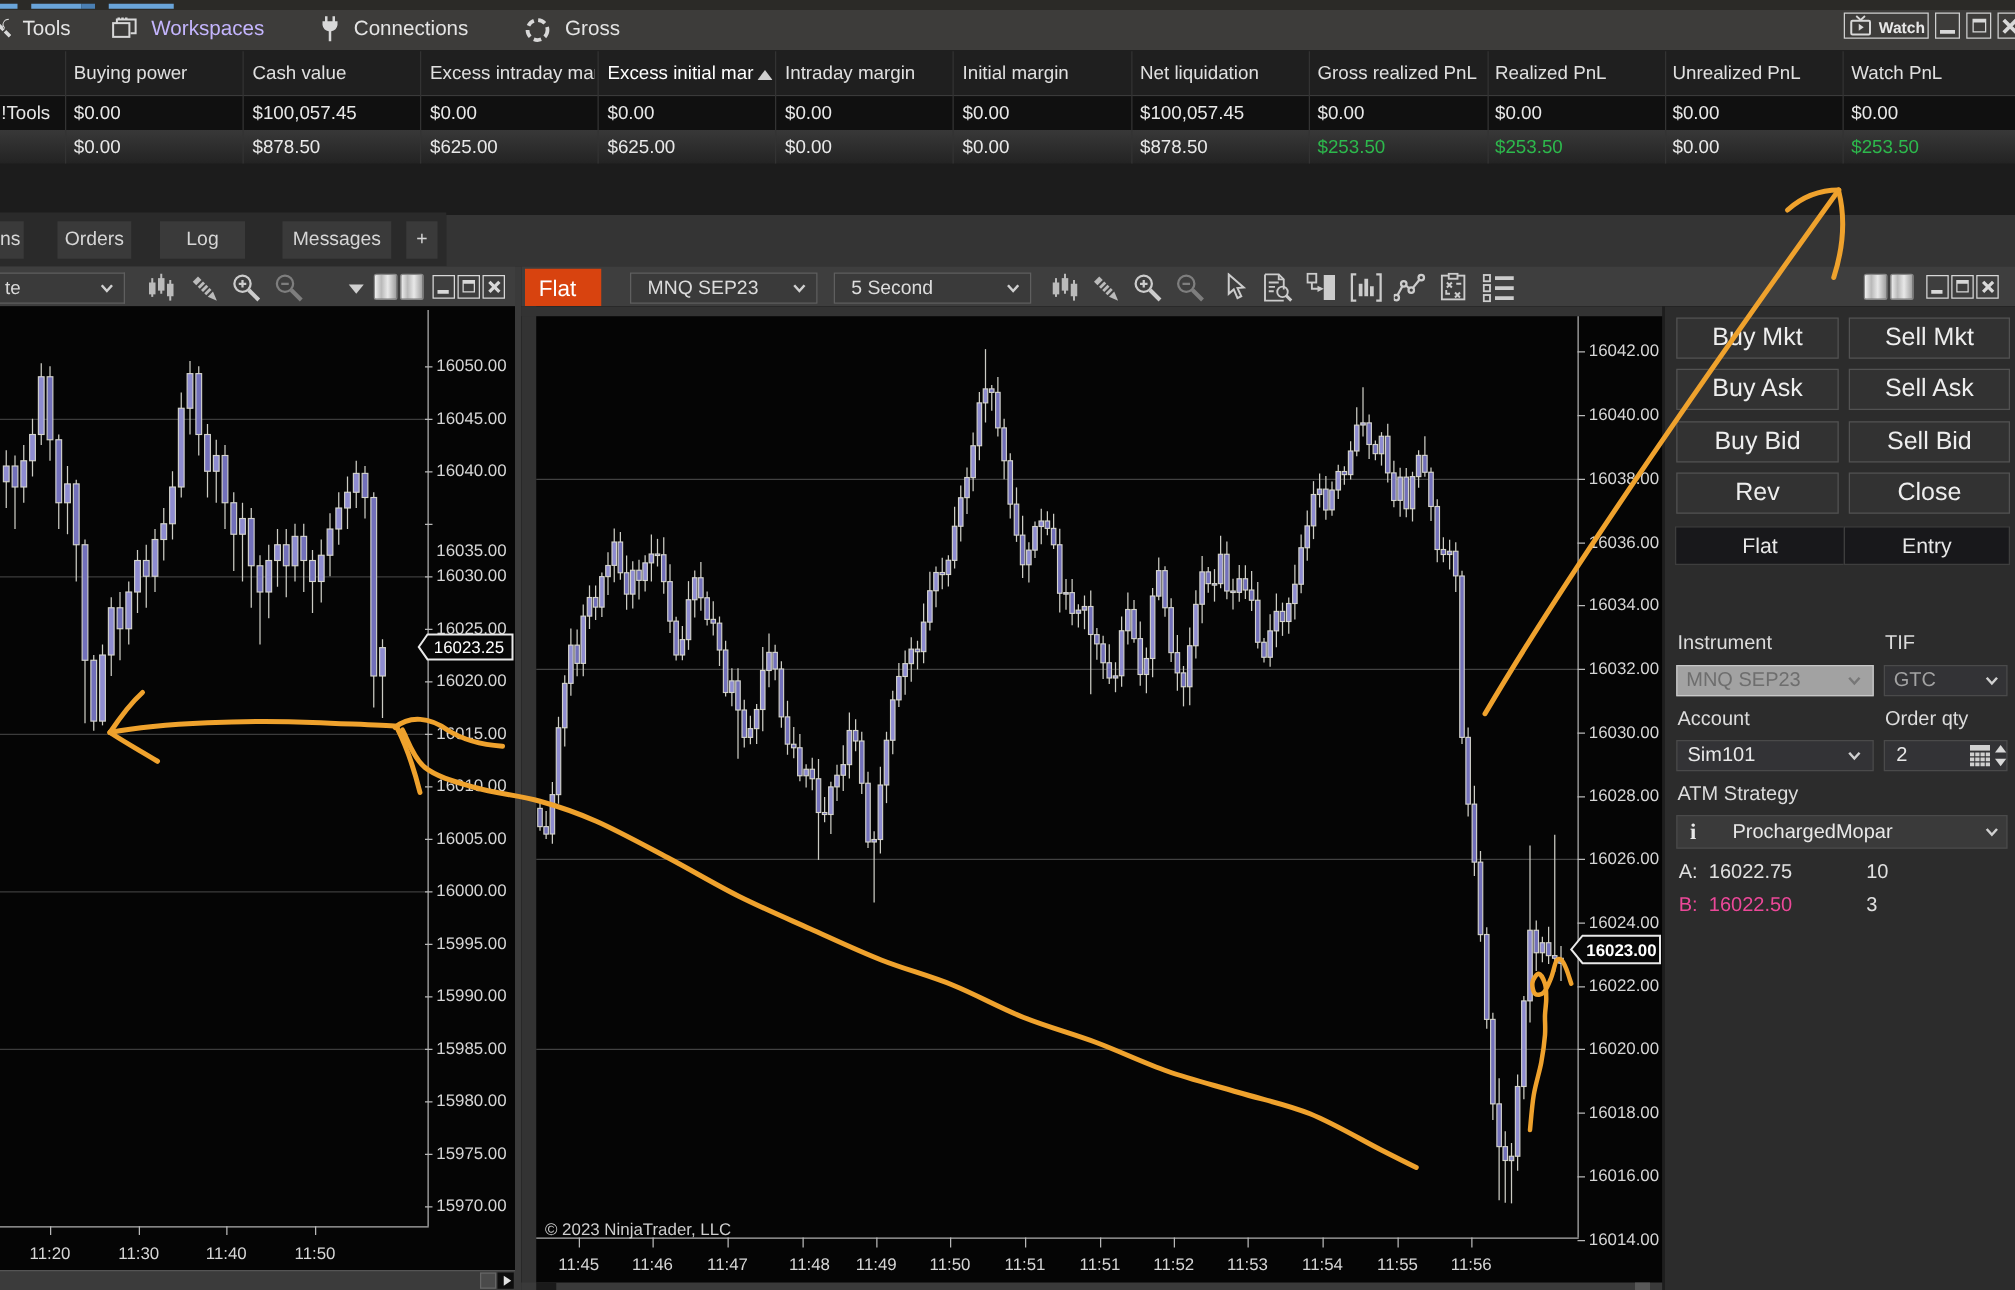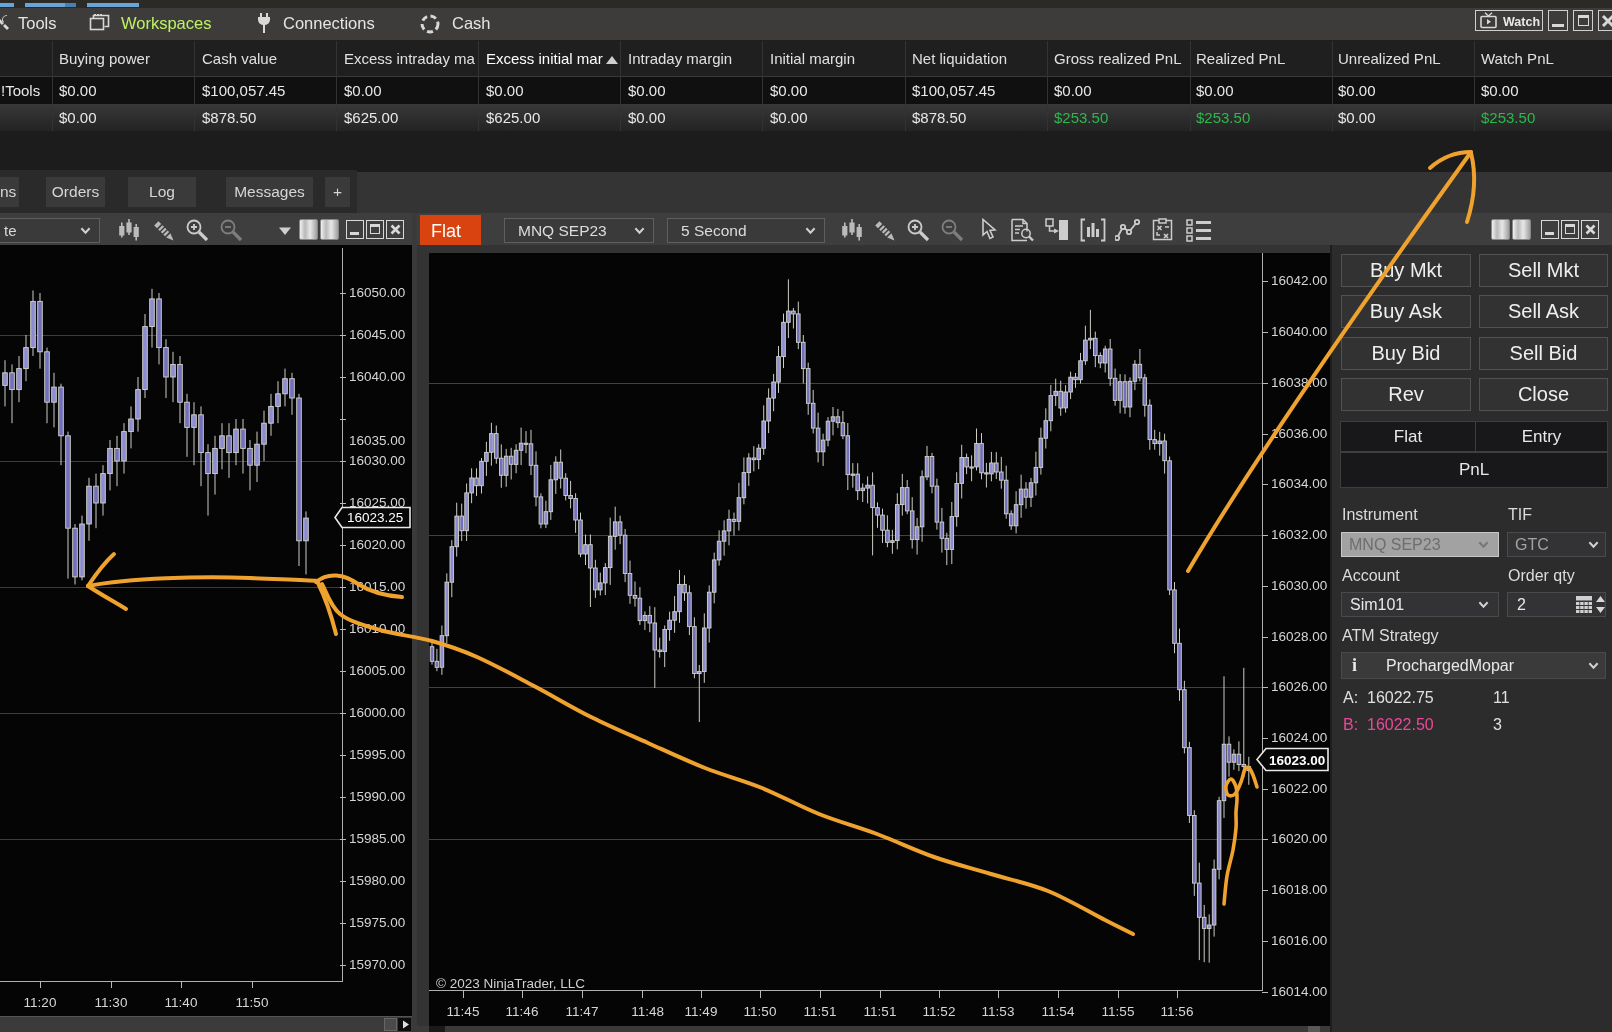--- a/index.html
+++ b/index.html
@@ -21,29 +21,29 @@
 
 <svg class="icon" style="left:-5px;top:14px" width="18" height="18" viewBox="0 0 18 18" fill="#d8d8d8">
       <path d="M2,2 L9,9 L7,11 L0,4 Z M10,10 l4,4 -2,2 -4,-4 Z M12,1 a5,5 0 0 0 -4,8 l1,-1 a3.5,3.5 0 0 1 3,-6 z"></path>
     </svg>
 <div class="lbl" style="left:18px;top:14px;font-size:16.5px;color:#e4e4e4">Tools</div>
 <svg class="icon" style="left:89px;top:13px" width="22" height="20" viewBox="0 0 22 20" fill="none" stroke="#d8d8d8" stroke-width="1.6">
       <rect x="1.5" y="5.5" width="13" height="11"></rect>
       <path d="M4.5,5.5 v-3 h15 v11 h-4"></path>
       <path d="M6,1 v2 M9,1 v2 M12,1 v2" stroke-width="2"></path>
     </svg>
-<div class="lbl" style="left:121px;top:14px;font-size:16.5px;color:#bef264">Workspaces</div>
+<div class="lbl" style="left:121px;top:14px;font-size:16.5px;color:#c4b5fd">Workspaces</div>
 <svg class="icon" style="left:256px;top:12px" width="16" height="22" viewBox="0 0 16 22" fill="#d8d8d8">
       <path d="M4,1 h2 v4 h4 v-4 h2 v4 h2 v3 a6,6 0 0 1 -5,5 v8 h-2 v-8 a6,6 0 0 1 -5,-5 v-3 h2 z"></path>
     </svg>
 <div class="lbl" style="left:283px;top:14px;font-size:16.5px;color:#e4e4e4">Connections</div>
 <svg class="icon" style="left:419px;top:13px" width="22" height="22" viewBox="0 0 22 22" fill="none" stroke="#d8d8d8" stroke-width="3">
       <circle cx="11" cy="11" r="8" stroke-dasharray="6 3.5"></circle>
     </svg>
-<div class="lbl" style="left:452px;top:14px;font-size:16.5px;color:#e4e4e4">Cash</div>
+<div class="lbl" style="left:452px;top:14px;font-size:16.5px;color:#e4e4e4">Gross</div>
 <div class="abs" style="left:1475px;top:10px;width:68px;height:21px;border:1.6px solid #cfcfcf;background:#3d3c3a"></div>
 <svg class="icon" style="left:1479px;top:12px" width="20" height="17" viewBox="0 0 20 17" fill="none" stroke="#d8d8d8" stroke-width="1.6">
       <rect x="2" y="4.5" width="15" height="11" rx="1"></rect>
       <path d="M9.5,4 L6,0.8 M9.5,4 L13,0.8" stroke-width="1.4"></path>
       <path d="M8,7 l4,2.8 -4,2.8 z" fill="#d8d8d8" stroke="none"></path>
     </svg>
 <div class="lbl" style="left:1503px;top:15px;font-size:12.5px;font-weight:bold;color:#e8e8e8">Watch</div>
 <div class="abs" style="left:1548px;top:10px;width:20px;height:21px;border:1.6px solid #cfcfcf"></div>
 <div class="abs" style="left:1552px;top:24px;width:12px;height:2.5px;background:#d8d8d8"></div>
 <div class="abs" style="left:1573px;top:10px;width:20px;height:21px;border:1.6px solid #cfcfcf"></div>
@@ -823,21 +823,20 @@
     <div class="abs" style="left:1341px;top:254px;width:130px;height:33px;background:#323232;border:1px solid #525252;color:#eee;font-size:20px;text-align:center;line-height:31px">Buy Mkt</div>
     <div class="abs" style="left:1479px;top:254px;width:129px;height:33px;background:#323232;border:1px solid #525252;color:#eee;font-size:20px;text-align:center;line-height:31px">Sell Mkt</div>
     <div class="abs" style="left:1341px;top:295px;width:130px;height:33px;background:#323232;border:1px solid #525252;color:#eee;font-size:20px;text-align:center;line-height:31px">Buy Ask</div>
     <div class="abs" style="left:1479px;top:295px;width:129px;height:33px;background:#323232;border:1px solid #525252;color:#eee;font-size:20px;text-align:center;line-height:31px">Sell Ask</div>
     <div class="abs" style="left:1341px;top:337px;width:130px;height:33px;background:#323232;border:1px solid #525252;color:#eee;font-size:20px;text-align:center;line-height:31px">Buy Bid</div>
     <div class="abs" style="left:1479px;top:337px;width:129px;height:33px;background:#323232;border:1px solid #525252;color:#eee;font-size:20px;text-align:center;line-height:31px">Sell Bid</div>
     <div class="abs" style="left:1341px;top:378px;width:130px;height:33px;background:#323232;border:1px solid #525252;color:#eee;font-size:20px;text-align:center;line-height:31px">Rev</div>
     <div class="abs" style="left:1479px;top:378px;width:129px;height:33px;background:#323232;border:1px solid #525252;color:#eee;font-size:20px;text-align:center;line-height:31px">Close</div>
     <div class="abs" style="left:1340px;top:421px;width:136px;height:31px;background:#18181b;border:1px solid #3e3e3e;color:#e8e8e8;font-size:17px;text-align:center;line-height:29px">Flat</div>
     <div class="abs" style="left:1475px;top:421px;width:133px;height:31px;background:#18181b;border:1px solid #3e3e3e;color:#e8e8e8;font-size:17px;text-align:center;line-height:29px">Entry</div>
-    <div class="abs" style="left:1340px;top:452px;width:268px;height:36px;background:#18181b;border:1px solid #3e3e3e;color:#e8e8e8;font-size:17px;text-align:center;line-height:34px">PnL</div>
     <div class="lbl" style="left:1342px;top:506px;font-size:16px;color:#dcdcdc">Instrument</div>
     <div class="lbl" style="left:1508px;top:506px;font-size:16px;color:#dcdcdc">TIF</div>
     <div class="abs" style="left:1341px;top:532px;width:158px;height:25px;background:#a2a2a2;border:1px solid #c8c8c8"></div>
     <div class="lbl" style="left:1349px;top:536px;font-size:16px;color:#6e6e6e">MNQ SEP23</div>
     <svg class="icon" style="left:1478px;top:539px" width="11" height="11" viewBox="0 0 12 12" fill="none" stroke="#777" stroke-width="2.2">
       <path d="M1.5,3.5 L6,8.5 L10.5,3.5"></path>
     </svg>
     <div class="abs" style="left:1507px;top:532px;width:99px;height:25px;background:#333336;border:1px solid #4a4a4a"></div>
     <div class="lbl" style="left:1515px;top:536px;font-size:16px;color:#a3a3a3">GTC</div>
     <svg class="icon" style="left:1588px;top:539px" width="11" height="11" viewBox="0 0 12 12" fill="none" stroke="#d0d0d0" stroke-width="2.2">
@@ -874,21 +873,21 @@
       <path d="M5.5,18 L10,12 L1,12 Z"></path>
     </svg>
     <div class="lbl" style="left:1342px;top:627px;font-size:16px;color:#dcdcdc">ATM Strategy</div>
     <div class="abs" style="left:1341px;top:652px;width:265px;height:27px;background:#3a3a3a;border:1px solid #4a4a4a"></div>
     <div class="lbl" style="left:1352px;top:655px;font-size:18px;font-weight:bold;color:#e8e8e8;font-family:'Liberation Serif',serif">i</div>
     <div class="lbl" style="left:1386px;top:657px;font-size:16px;color:#e8e8e8">ProchargedMopar</div>
     <svg class="icon" style="left:1588px;top:660px" width="11" height="11" viewBox="0 0 12 12" fill="none" stroke="#d0d0d0" stroke-width="2.2">
       <path d="M1.5,3.5 L6,8.5 L10.5,3.5"></path>
     </svg>
     <div class="lbl" style="left:1343px;top:689px;font-size:16px;color:#e0e0e0">A:&nbsp;&nbsp;16022.75</div>
-    <div class="lbl" style="left:1493px;top:689px;font-size:16px;color:#e0e0e0">11</div>
+    <div class="lbl" style="left:1493px;top:689px;font-size:16px;color:#e0e0e0">10</div>
     <div class="lbl" style="left:1343px;top:716px;font-size:16px;color:#ec4899">B:&nbsp;&nbsp;16022.50</div>
     <div class="lbl" style="left:1493px;top:716px;font-size:16px;color:#e0e0e0">3</div>
 
 <svg width="1612" height="1032" viewBox="0 0 1612 1032" style="position:absolute;left:0;top:0;pointer-events:none" fill="none" stroke="#efa22d" stroke-width="4" stroke-linecap="round">
 <path d="M 1188,571 C 1262,445 1392,262 1471,152"></path>
 <path d="M 1471,152 C 1454,152 1440,159 1430,168"></path>
 <path d="M 1471,153 C 1477,177 1474,200 1467,222"></path>
 <path d="M 88,586 C 130,578 200,576 250,578 C 285,579.5 305,580 318,581"></path>
 <path d="M 88,586 C 96,574 104,563 114,554"></path>
 <path d="M 88,586 C 100,594 113,601 126,609"></path>

